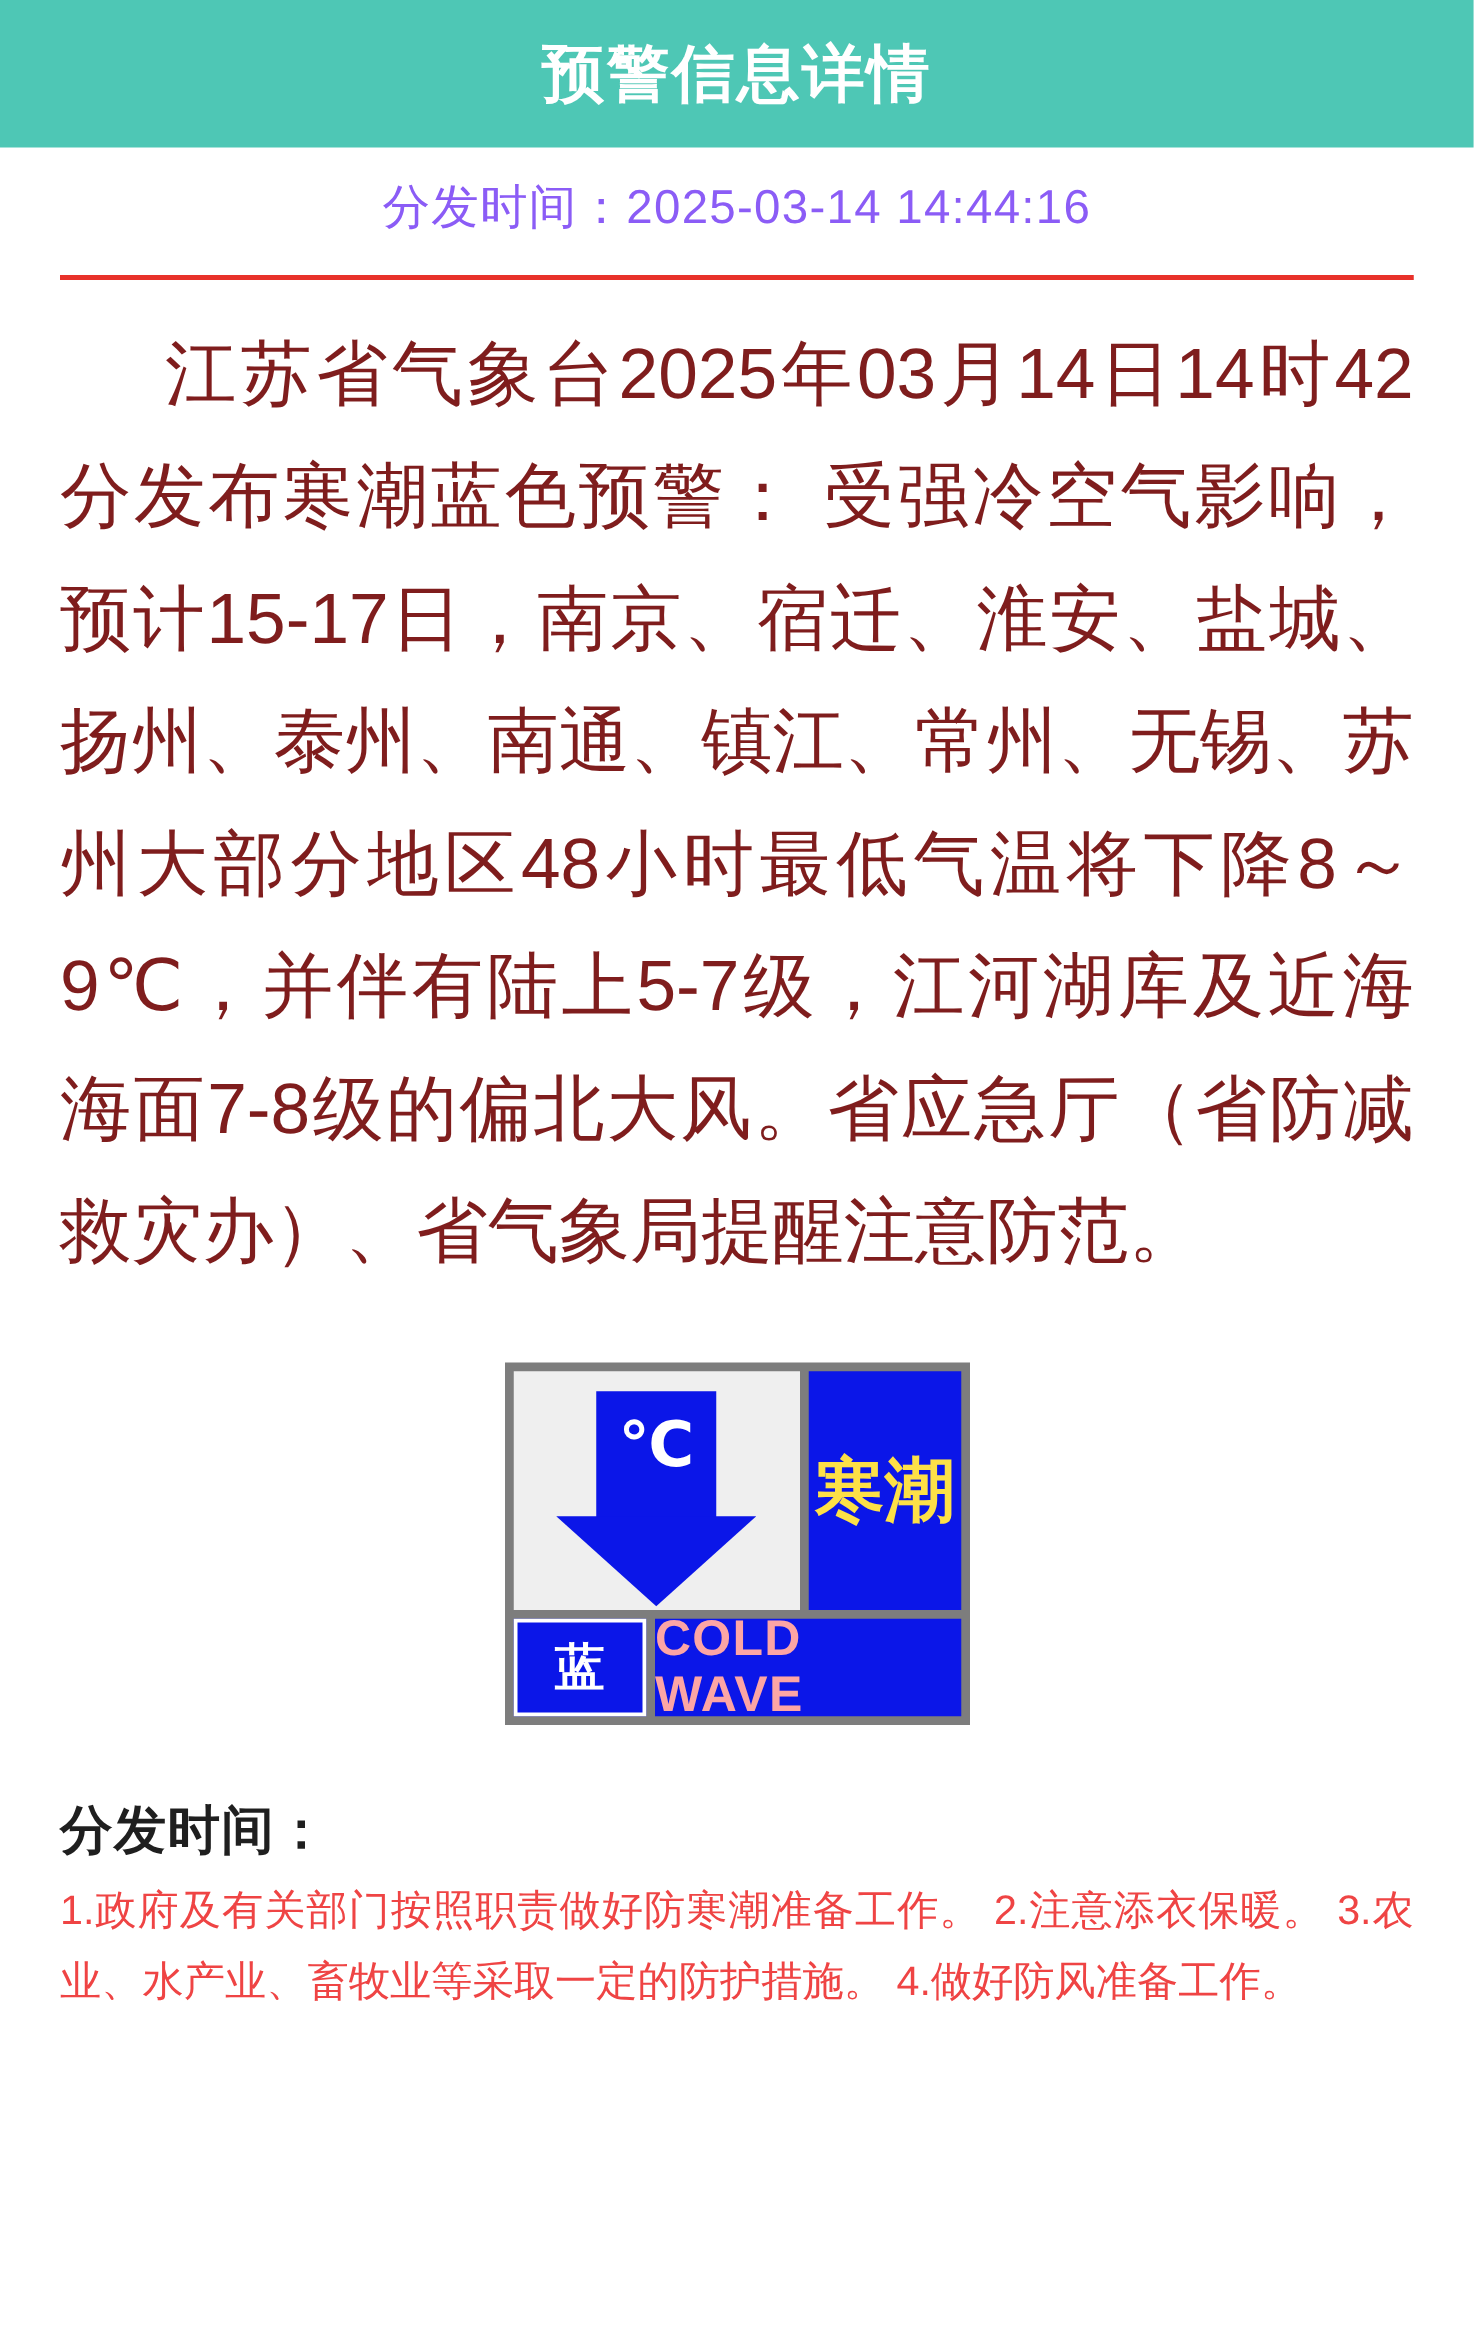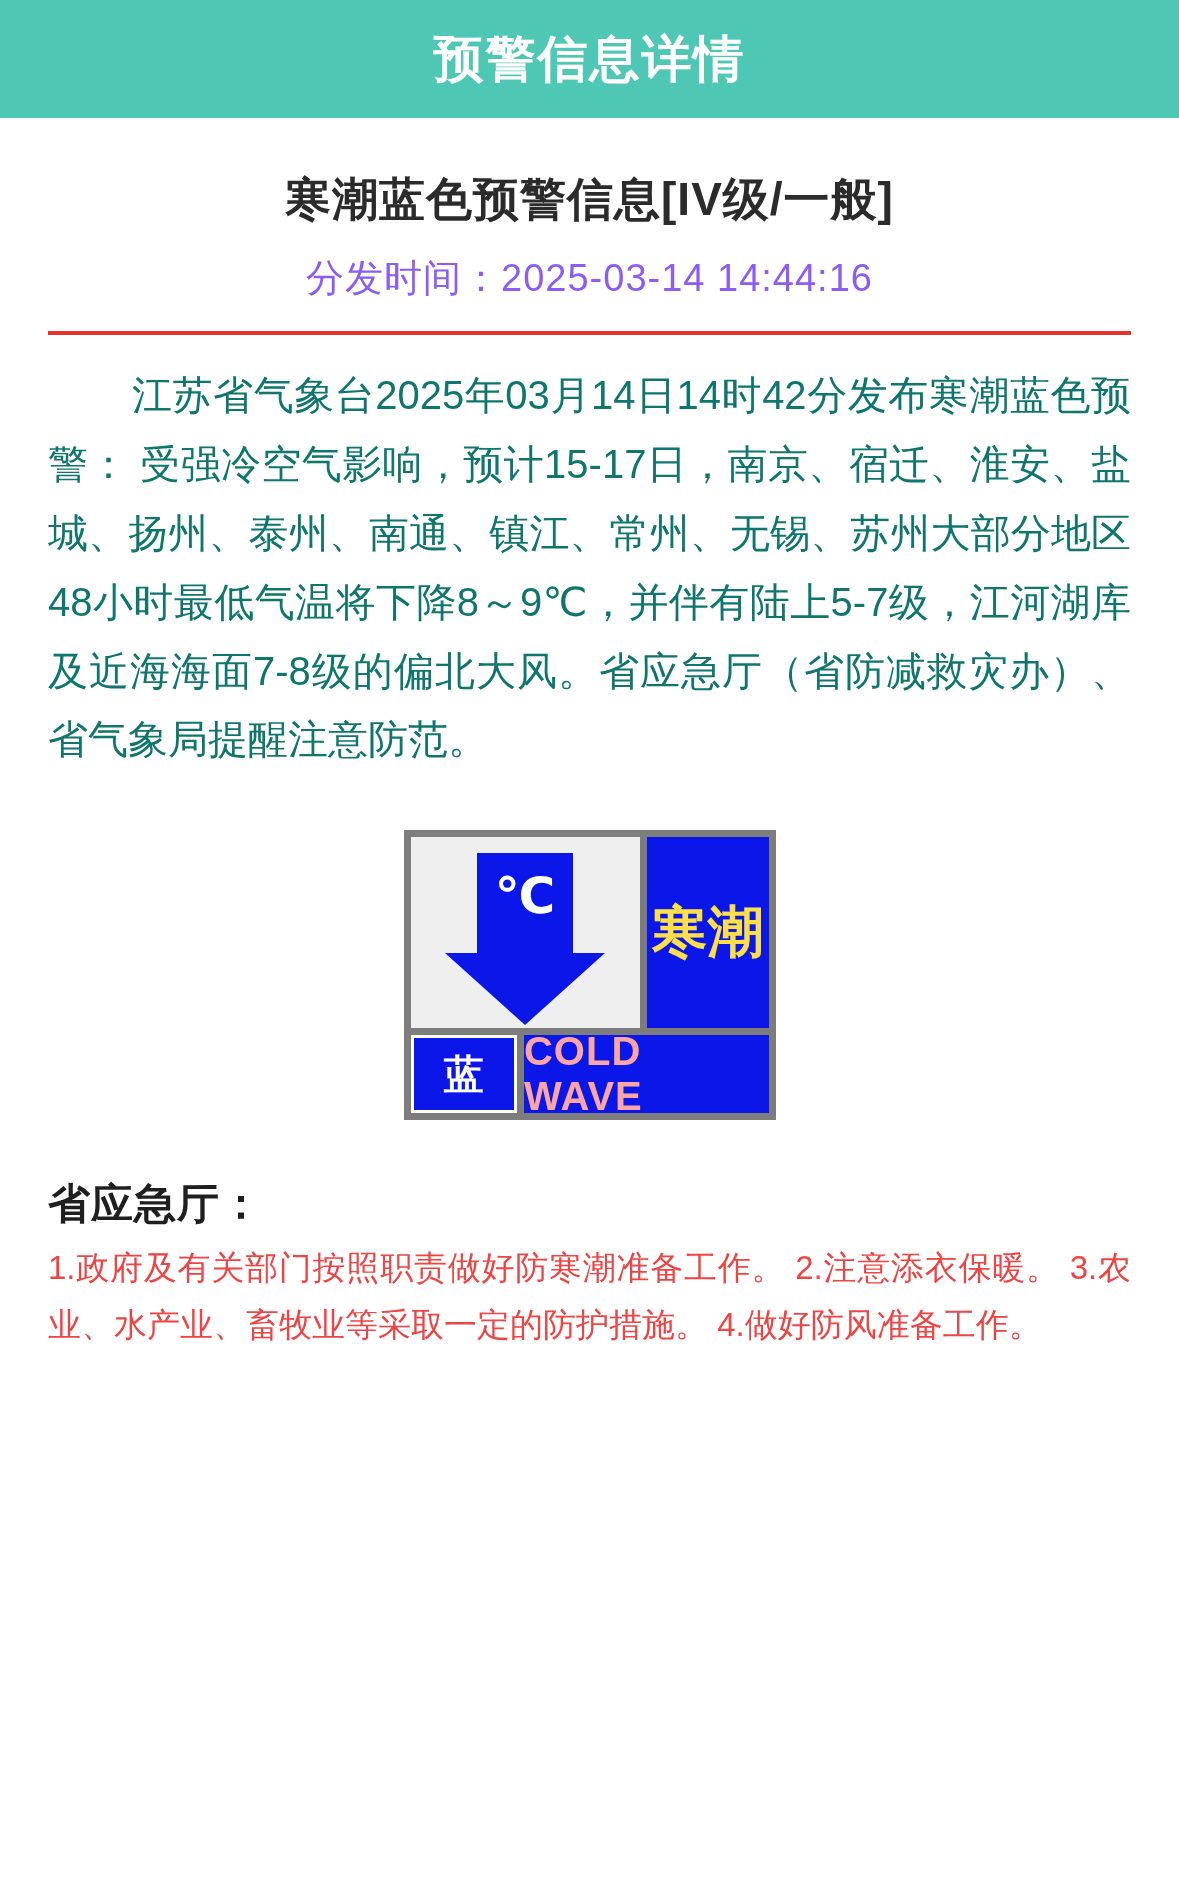--- a/index.html
+++ b/index.html
@@ -60,23 +60,23 @@
 
   .red-divider {
     margin-top: 30px;
     height: 4px;
     background: #e8312a;
     width: 100%;
   }
 
   .body-text {
     margin-top: 26px;
-    font-size: 40px;
+    font-size: 57px;
     line-height: 1.72;
-    color: #0f766e;
+    color: #7f1d1d;
     text-indent: 84px;
     text-align: justify;
     letter-spacing: 0px;
   }
 
   
   .sign-wrap {
     display: flex;
     justify-content: center;
     margin-top: 56px;
@@ -195,21 +195,20 @@
 </style>
 </head>
 <body>
 
 <div class="header-bar">
   <div class="header-title">预警信息详情</div>
 </div>
 
 <div class="content">
 
-  <div class="alert-title">寒潮蓝色预警信息[IV级/一般]</div>
 
   <div class="issue-time">分发时间：2025-03-14 14:44:16</div>
 
   <div class="red-divider"></div>
 
   <div class="body-text">江苏省气象台2025年03月14日14时42分发布寒潮蓝色预警： 受强冷空气影响，预计15-17日，南京、宿迁、淮安、盐城、扬州、泰州、南通、镇江、常州、无锡、苏州大部分地区48小时最低气温将下降8～9℃，并伴有陆上5-7级，江河湖库及近海海面7-8级的偏北大风。省应急厅（省防减救灾办）、省气象局提醒注意防范。</div>
 
   <div class="sign-wrap">
     <div class="sign">
       <div class="sign-top">
@@ -220,16 +219,16 @@
         </div>
         <div class="sign-cnbox">寒潮</div>
       </div>
       <div class="sign-bottom">
         <div class="sign-bluebox">蓝</div>
         <div class="sign-enbox">COLD WAVE</div>
       </div>
     </div>
   </div>
 
-  <div class="guide-title">省应急厅：</div>
+  <div class="guide-title">分发时间：</div>
   <div class="guide-text">1.政府及有关部门按照职责做好防寒潮准备工作。 2.注意添衣保暖。 3.农业、水产业、畜牧业等采取一定的防护措施。 4.做好防风准备工作。</div>
 
 </div>
 
 </body></html>

